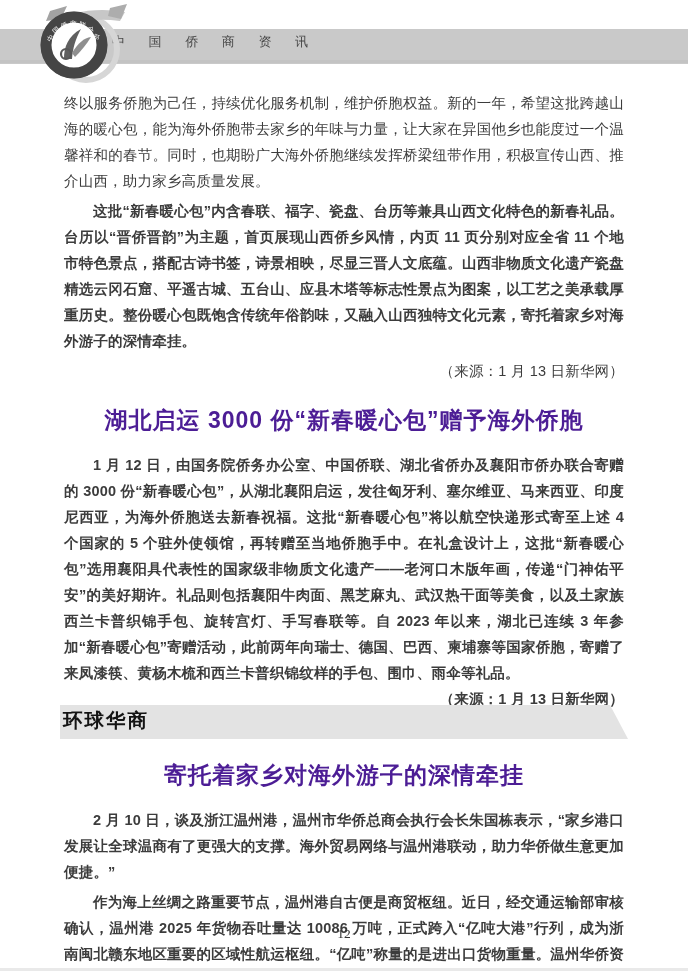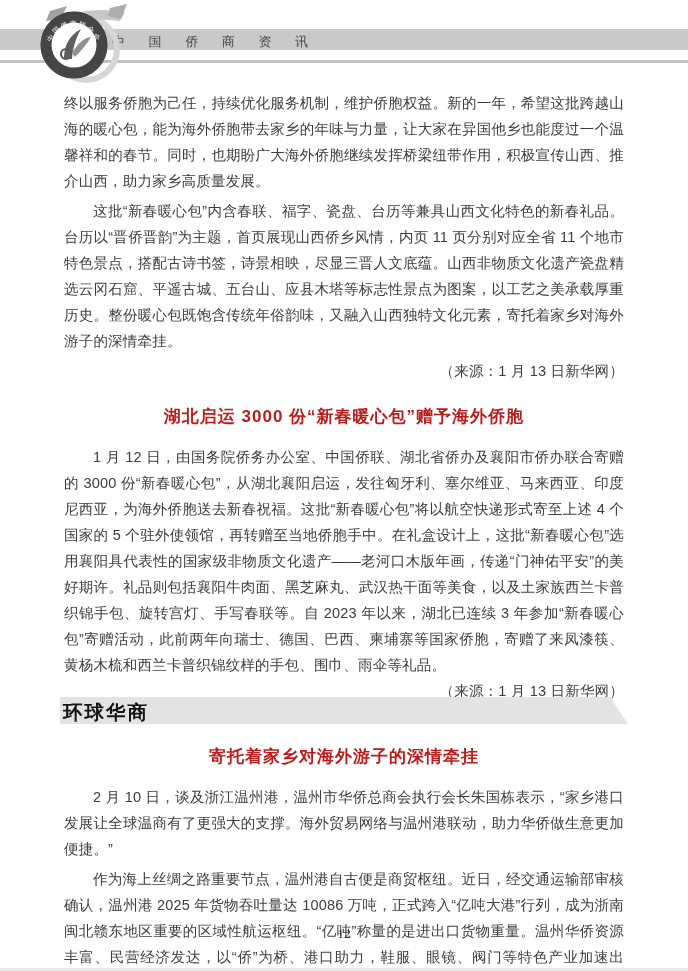--- a/index.html
+++ b/index.html
@@ -8,21 +8,21 @@
     width: 688px;
     height: 971px;
     background: #ffffff;
     overflow: hidden;
     font-family: "Liberation Sans", sans-serif;
   }
 
   
   .masthead { position: relative; height: 86px; }
   .m-bar {
-    position: absolute; left: 0; right: 0; top: 29px; height: 21px;
+    position: absolute; left: 0; right: 0; top: 29px; height: 35px;
     background: #c9c9c9;
   }
   .m-title {
     display: block;
     padding-left: 112px;
     line-height: 26px;
     font-size: 13px;
     color: #474747;
     letter-spacing: 10px;
     white-space: nowrap;
@@ -36,36 +36,36 @@
   
   .content { padding: 0 60px; }
   .body {
     margin: 4px;
     font-size: 14.5px;
     line-height: 26px;
     color: #3c3c3c;
     text-align: justify;
     letter-spacing: 0.2px;
   }
-  .indent { text-indent: 2em; }
+  .indent { text-indent: 2em; font-weight: bold; }
   .source-line { text-align: right; }
   .source-float { float: right; }
 
   .article-title {
     margin: 21px 0 16px 0;
     text-align: center;
-    font-size: 17px;
+    font-size: 23px;
     font-weight: bold;
-    color: #b91c1c;
+    color: #4c1d95;
     letter-spacing: 1px;
   }
 
   .section-bar {
     margin-top: 19px;
-    height: 27px;
+    height: 34px;
     background: #e3e3e3;
     clip-path: polygon(0 0, calc(100% - 18px) 0, 100% 100%, 0 100%);
   }
   .section-title {
     display: inline-block;
     padding: 2px 0 0 3px;
     font-family: "Liberation Serif", serif;
     font-weight: bold;
     font-size: 19.5px;
     color: #141414;

